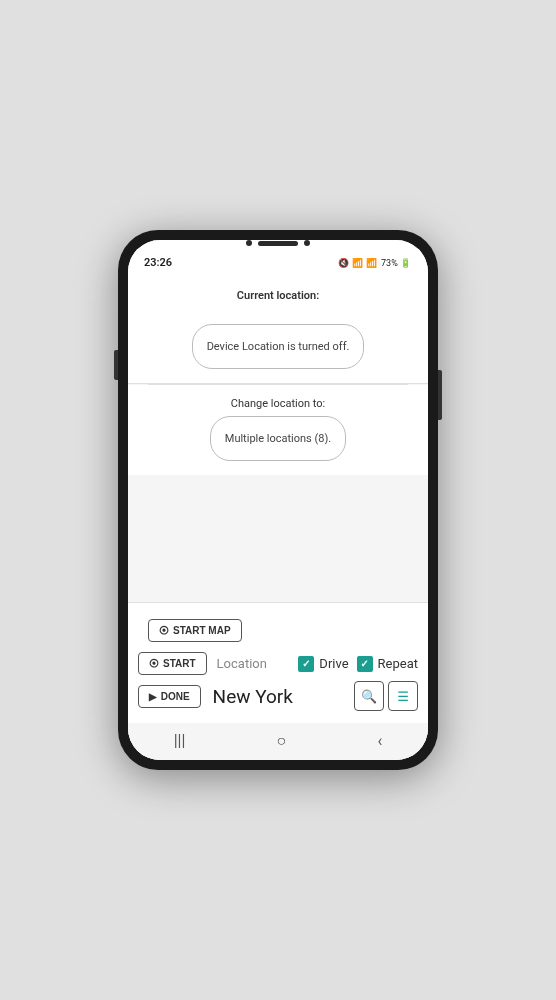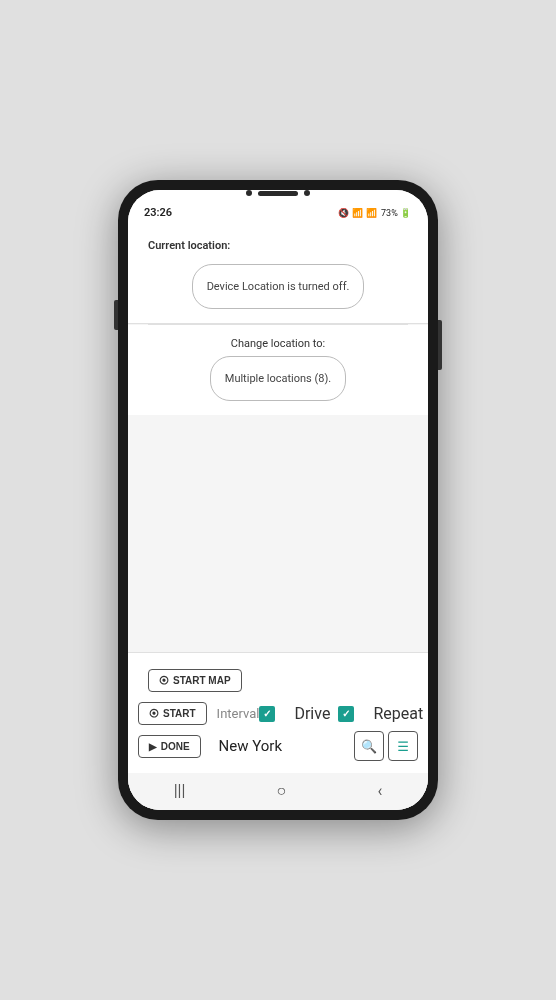--- a/index.html
+++ b/index.html
@@ -6,21 +6,21 @@
     body {
       background: #e0e0e0;
       display: flex;
       justify-content: center;
       align-items: center;
       min-height: 100vh;
       font-family: 'Roboto', Arial, sans-serif;
     }
     .phone-outer {
       width: 320px;
-      height: 640px;
+      height: 540px;
       background: #1a1a1a;
       border-radius: 40px;
       padding: 10px;
       position: relative;
       box-shadow: 0 8px 40px rgba(0,0,0,0.4);
     }
     
     .phone-outer::before {
       content: '';
       position: absolute;
@@ -105,25 +105,25 @@
       overflow: hidden;
     }
 
     
     .top-section {
       background: #fff;
       padding: 16px 20px 14px;
       border-bottom: 1px solid #e0e0e0;
     }
     .location-label {
-      text-align: left;
+      text-align: center;
       font-size: 11px;
       font-weight: 600;
       color: #333;
-      margin-bottom: 12px;
+      margin-bottom: 22px;
     }
     .location-badge {
       display: flex;
       justify-content: center;
     }
     .badge-pill {
       border: 1px solid #bbb;
       border-radius: 20px;
       padding: 15px 14px;
       font-size: 11px;
@@ -191,42 +191,42 @@
     }
     .spacer { flex: 1; }
     .check-group {
       display: flex;
       align-items: center;
       gap: 8px;
     }
     .check-item {
       display: flex;
       align-items: center;
-      gap: 19px;
-      font-size: 16px;
+      gap: 5px;
+      font-size: 13px;
       color: #333;
     }
     .check-box {
       width: 16px;
       height: 16px;
       background: #1a9e8f;
       border-radius: 2px;
       display: flex;
       align-items: center;
       justify-content: center;
     }
     .check-box::after {
       content: '✓';
       color: #fff;
       font-size: 10px;
       font-weight: bold;
     }
     .location-text {
-      margin-left: 18px;
-      font-size: 15px;
+      margin-left: 12px;
+      font-size: 19px;
       font-weight: 400;
       color: #222;
       flex: 1;
     }
     .icon-btn {
       width: 30px;
       height: 30px;
       border: 1.5px solid #555;
       border-radius: 4px;
       background: #fff;
@@ -309,21 +309,21 @@
             <span class="btn-icon">⦿</span>
             <span>START MAP</span>
           </button>
         </div>
 
         <div class="toolbar-row">
           <button class="toolbar-btn">
             <span class="btn-icon">⦿</span>
             <span>START</span>
           </button>
-          <span class="interval-text">Interval</span>
+          <span class="interval-text">Location</span>
           <div class="spacer"></div>
           <div class="check-group">
             <div class="check-item">
               <div class="check-box"></div>
               <span>Drive</span>
             </div>
             <div class="check-item">
               <div class="check-box"></div>
               <span>Repeat</span>
             </div>

